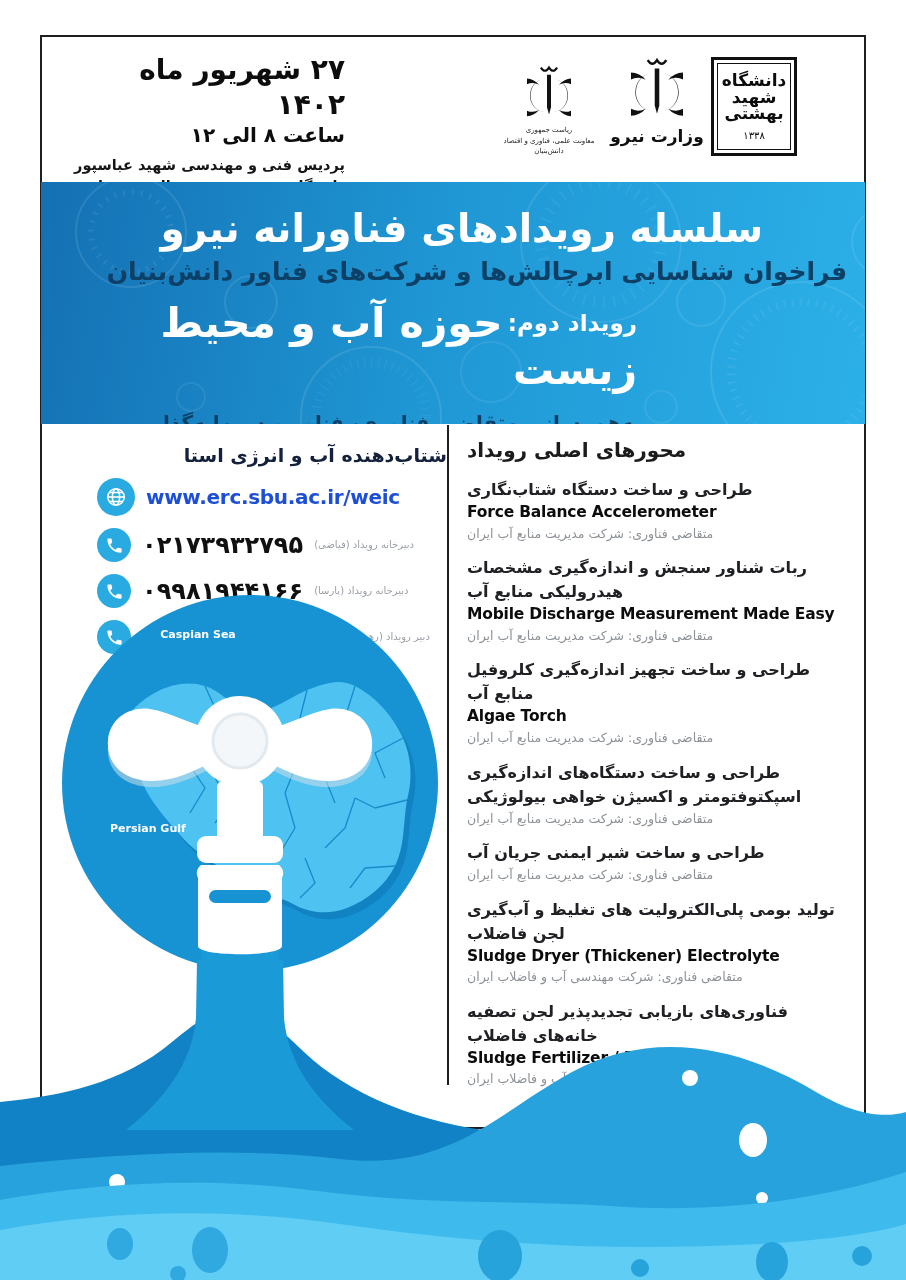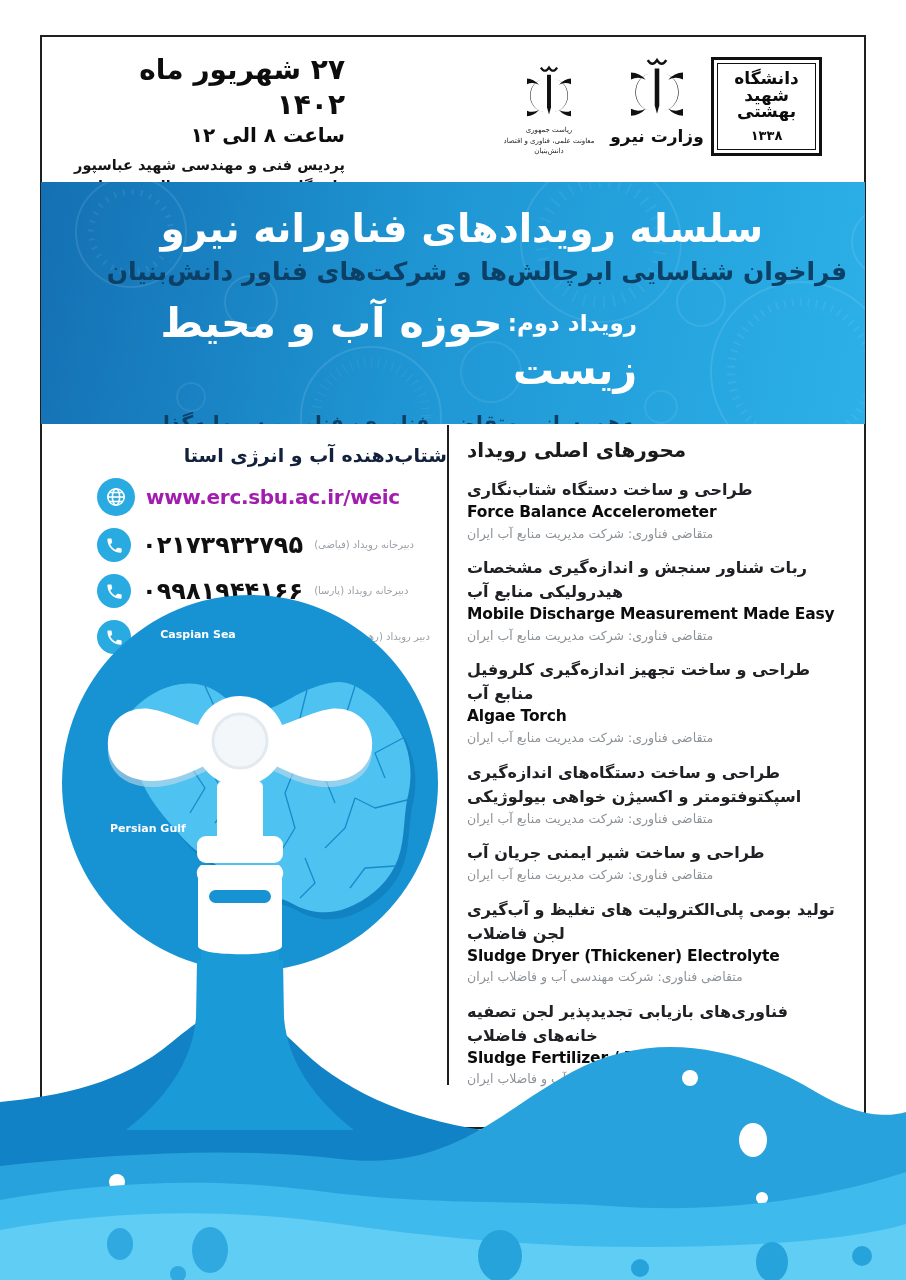--- a/index.html
+++ b/index.html
@@ -13,25 +13,25 @@
   
   .date-block{position:absolute;left:70px;top:52px;width:275px;direction:rtl;text-align:right;z-index:2;}
   .date-line1{font-size:28px;font-weight:bold;line-height:1.25;color:#0d0d0d;}
   .date-line2{font-size:20px;font-weight:bold;line-height:1.3;color:#0d0d0d;margin-bottom:7px;}
   .venue{font-size:14.5px;font-weight:bold;line-height:1.45;color:#151515;}
 
   .logo-presidency{position:absolute;left:490px;top:64px;width:118px;text-align:center;z-index:2;}
   .logo-energy{position:absolute;left:606px;top:56px;width:102px;text-align:center;z-index:2;}
   .gov-text-sm{font-size:7px;line-height:1.35;color:#222;direction:rtl;margin-top:2px;}
   .energy-label{font-size:17px;font-weight:bold;color:#101010;direction:rtl;margin-top:2px;}
-  .logo-sbu{position:absolute;left:711px;top:57px;width:111px;height:99px;border:3px solid #101010;z-index:2;background:#fff;box-sizing:border-box;}
+  .logo-sbu{position:absolute;left:711px;top:57px;width:86px;height:99px;border:3px solid #101010;z-index:2;background:#fff;box-sizing:border-box;}
   .sbu-inner{margin:3px;border:1.5px solid #101010;height:calc(100% - 6px);box-sizing:border-box;
     display:flex;flex-direction:column;align-items:center;justify-content:center;direction:rtl;}
   .sbu-line{font-size:17px;font-weight:bold;line-height:.98;color:#0c0c0c;letter-spacing:-1px;}
-  .sbu-year{font-size:13px;font-weight:bold;color:#0c0c0c;margin-top:8px;}
+  .sbu-year{font-size:10px;font-weight:normal;color:#0c0c0c;margin-top:8px;}
 
   
   .banner{position:absolute;left:41px;top:182px;width:824px;height:242px;z-index:2;overflow:hidden;
     background:linear-gradient(100deg,#1470b3 0%,#1f97d4 48%,#2cb0e8 100%);}
   .banner-pattern{position:absolute;left:0;top:0;width:100%;height:100%;}
   .banner-text{position:relative;z-index:2;direction:rtl;display:flex;flex-direction:column;
     padding:24px 16px 0 0;}
   .bl1{font-size:39px;font-weight:bold;color:#ffffff;margin-left:auto;margin-right:86px;line-height:1.2;}
   .bl2{font-size:25px;font-weight:bold;color:#0d4066;margin-right:2px;line-height:1.35;margin-top:2px;}
   .bl3{margin-right:212px;line-height:1.15;margin-top:11px;color:#fff;}
@@ -42,21 +42,21 @@
   
   .divider-v{position:absolute;left:447px;top:425px;width:2px;height:660px;background:#1f1f1f;z-index:1;}
 
   
   .contact{position:absolute;left:42px;top:424px;width:405px;z-index:2;box-sizing:border-box;padding-top:20px;}
   .contact-title{direction:rtl;text-align:right;padding-left:60px;font-size:19px;font-weight:bold;color:#13213d;}
   .c-row{display:flex;align-items:center;margin-left:55px;margin-top:12px;gap:11px;}
   .c-icon{flex:0 0 auto;border-radius:50%;background:#29ABE2;display:flex;align-items:center;justify-content:center;}
   .ic-lg{width:38px;height:38px;}
   .ic-md{width:34px;height:34px;}
-  .c-url{font-size:20px;font-weight:bold;color:#a21caf;letter-spacing:-.3px;}
+  .c-url{font-size:20px;font-weight:bold;color:#1d4ed8;letter-spacing:-.3px;}
   .c-num{font-size:24px;font-weight:bold;color:#101010;letter-spacing:1px;}
   .c-label{font-size:10px;color:#9aa0a6;line-height:1.2;direction:rtl;max-width:128px;}
 
   
   .map-wrap{position:absolute;left:55px;top:578px;width:400px;height:702px;z-index:2;}
   .map-label{position:absolute;color:#ffffff;font-weight:bold;z-index:3;}
   .lbl-caspian{left:198px;top:628px;font-size:11px;transform:translateX(-50%);}
   .lbl-gulf{left:110px;top:822px;font-size:11px;}
 
   

